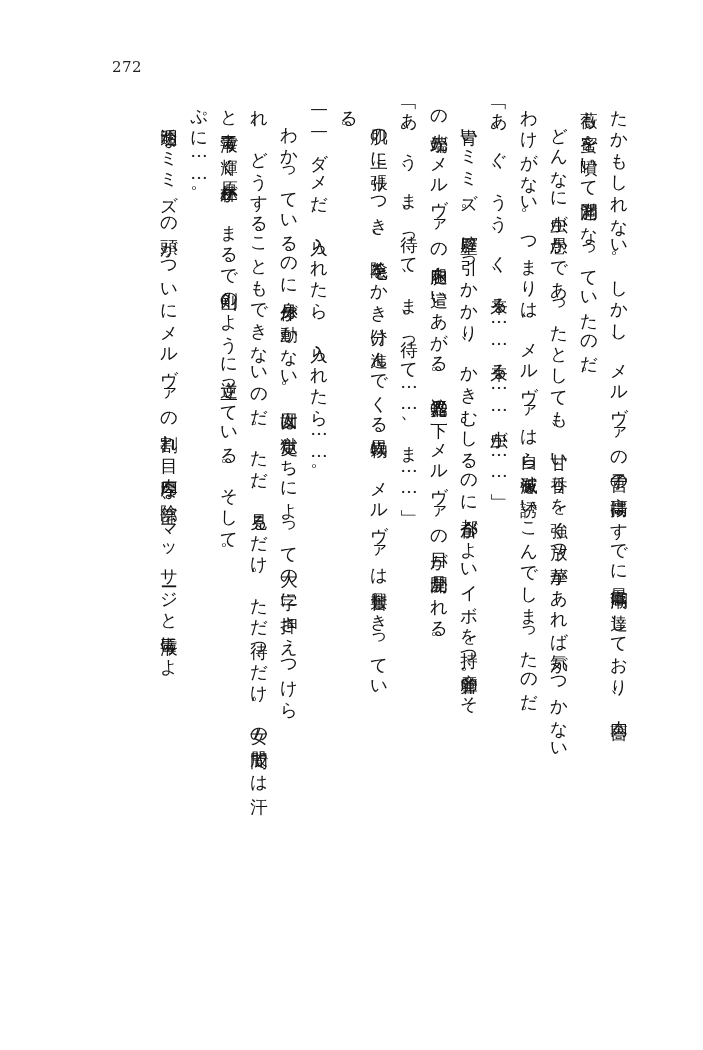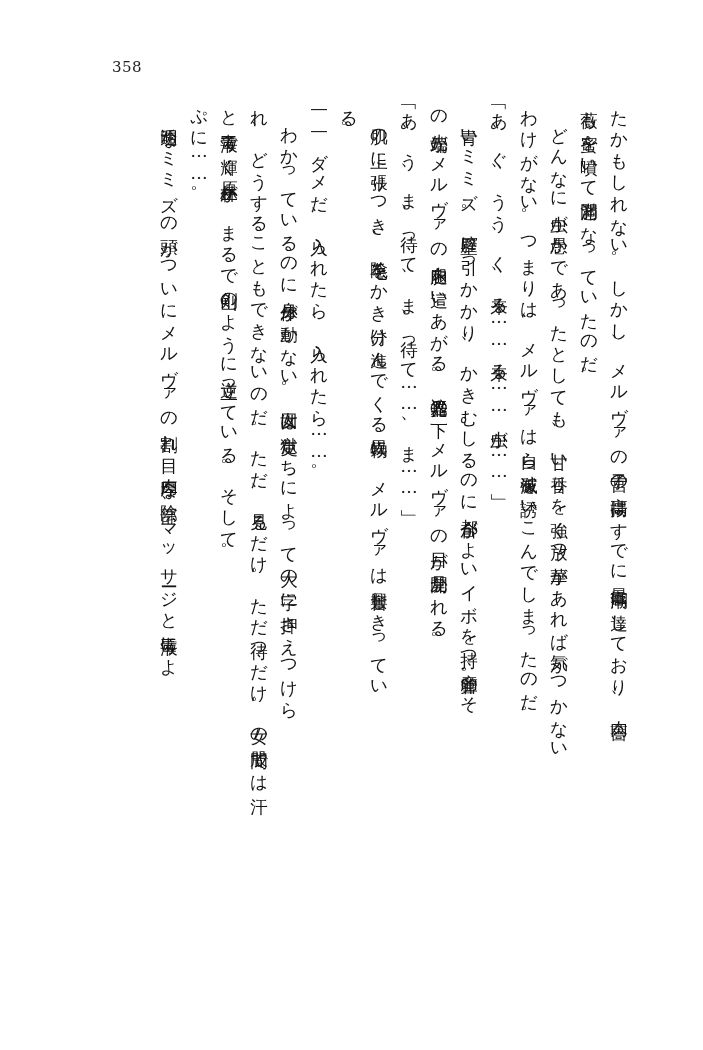--- a/index.html
+++ b/index.html
@@ -57,21 +57,21 @@
   }
   .column.indent {
     padding-top: 17px;
   }
 </style>
 </head>
 <body>
 
 <div class="page">
 
-  <div class="page-number">358</div>
+  <div class="page-number">272</div>
 
   <div class="text-block">
     <div class="column">たかもしれない。しかし、メルヴァの子宮の高揚はすでに最高潮に達しており、肉薔</div>
     <div class="column">薇も蜜を噴いて満開となっていたのだ。</div>
     <div class="column indent">どんなに虫が愚かであったとしても、甘い香りを強く放つ華があれば気がつかない</div>
     <div class="column">わけがない。つまりは、メルヴァは自ら破滅を誘いこんでしまったのだ。</div>
     <div class="column">「あ、ぐ、うう、く、来る……来る……虫が……」</div>
     <div class="column indent">青いミミズ。膣壁に引っかかり、かきむしるのに都合がよいイボを持つ産卵管。そ</div>
     <div class="column">の先端がメルヴァの内腿を這いあがる。遮光器の下、メルヴァの目が見開かれる。</div>
     <div class="column">「あ、う、ま、待って、ま、待って……、ま……」</div>

